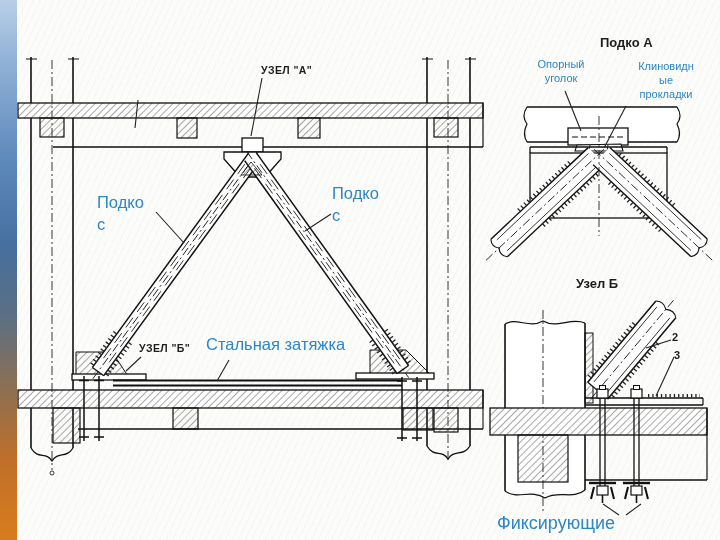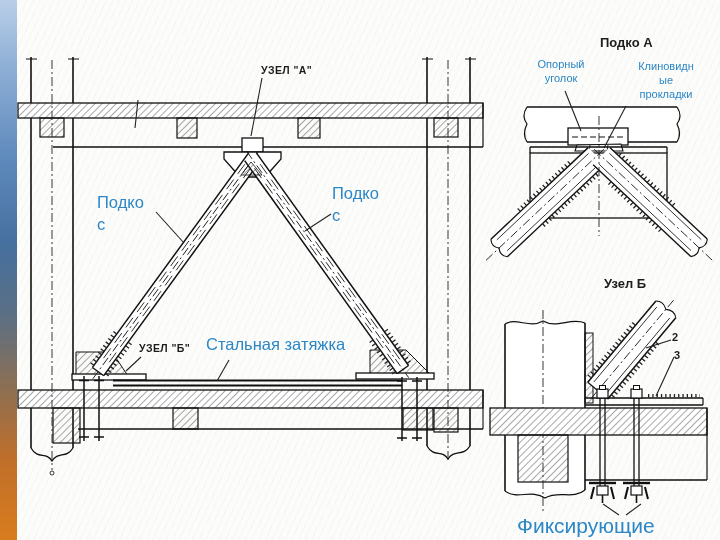--- a/index.html
+++ b/index.html
@@ -251,21 +251,21 @@
         <line x1="671" y1="340" x2="646" y2="348"></line>
         <line x1="674" y1="357" x2="656" y2="396"></line>
         <line x1="603" y1="504" x2="619" y2="515"></line>
         <line x1="641" y1="504" x2="626" y2="515"></line>
       </g>
     </g>
   </svg>
 
 
   <div class="lbl heading" style="left:600px;top:35px;">Подко А</div>
-  <div class="lbl heading" style="left:604px;top:276px;text-align:right;">Узел Б</div>
+  <div class="lbl heading" style="left:576px;top:276px;text-align:right;">Узел Б</div>
 
 
   <div class="lbl callout" style="left:261px;top:64px;">УЗЕЛ "А"</div>
 
   <div class="lbl blue-big" style="left:97px;top:192px;">
     <span>Подко</span>
     <span>с</span>
   </div>
 
   <div class="lbl blue-big" style="left:332px;top:183px;">
@@ -284,14 +284,14 @@
 
   <div class="lbl blue-small" style="left:628px;top:60px;width:76px;">
     <span>Клиновидн</span>
     <span>ые</span>
     <span>прокладки</span>
   </div>
 
   <div class="lbl num" style="left:672px;top:331px;">2</div>
   <div class="lbl num" style="left:674px;top:349px;">3</div>
 
-  <div class="lbl blue-big" style="left:497px;top:512px;font-size:21px;margin-left:20px;">Фиксирующие</div>
+  <div class="lbl blue-big" style="left:497px;top:512px;font-size:18px;">Фиксирующие</div>
 </div>
 
 </body></html>

